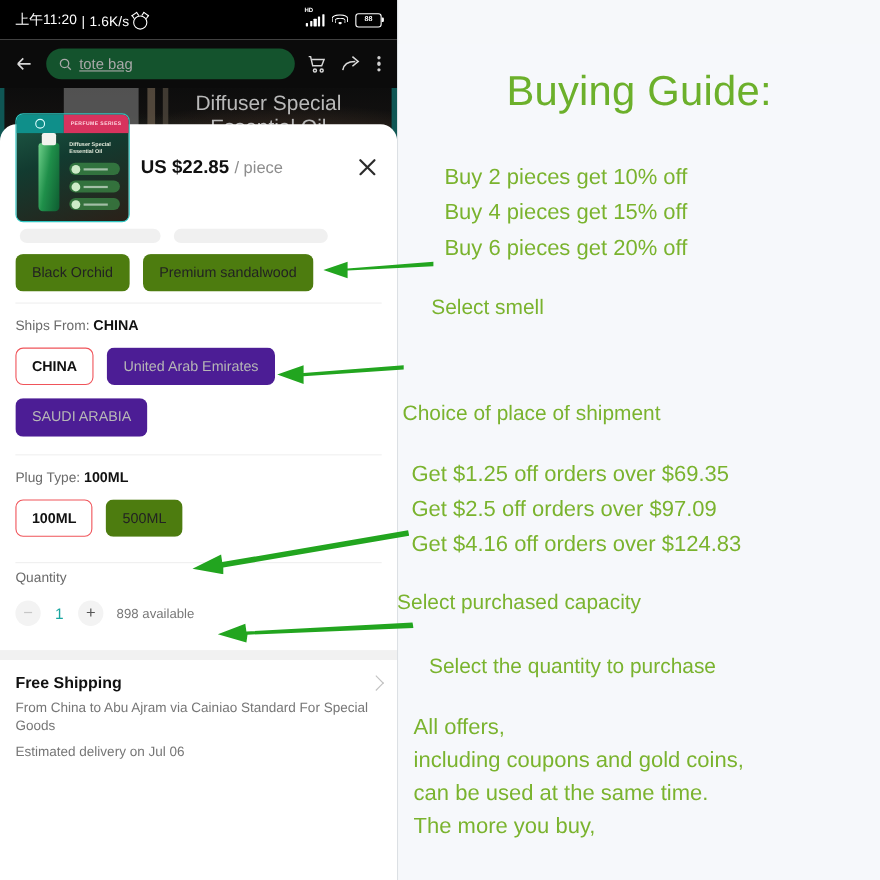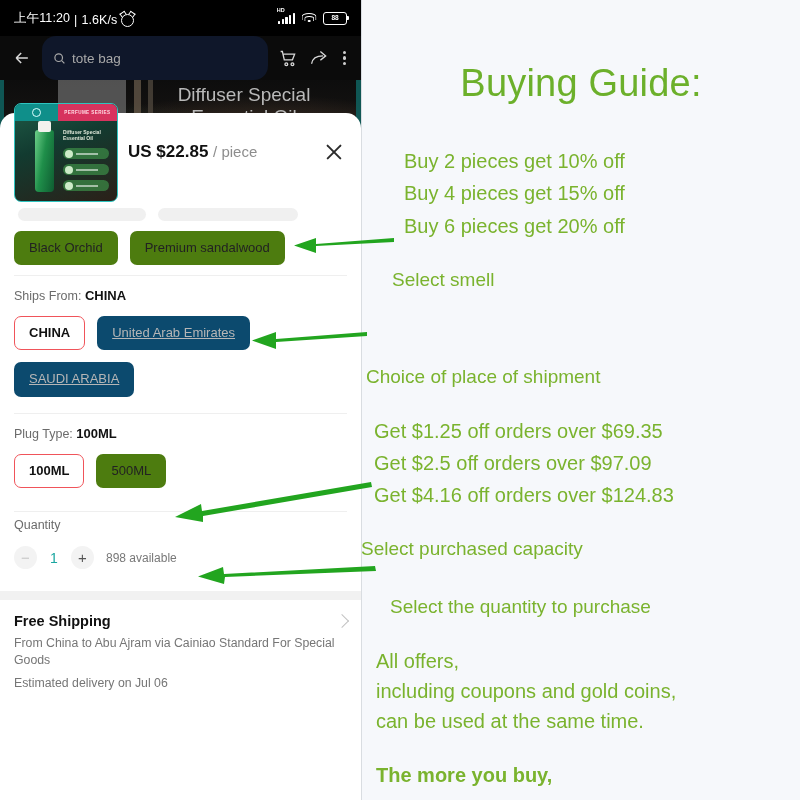--- a/index.html
+++ b/index.html
@@ -45,23 +45,23 @@
   .batt b{font-size:6.5px;font-weight:bold;line-height:1;}
 
   
   .navbar{
     position:absolute;left:0;top:36px;width:361px;height:44px;
     background:#0b0b0b;display:flex;align-items:center;padding:0 12px;
     box-sizing:border-box;gap:10px;
   }
   .nav-ic{color:#d8d8d8;flex:0 0 auto;display:flex;align-items:center;justify-content:center;}
   .searchpill{
-    flex:1;height:44px;background:#0f172a;border-radius:14px;
+    flex:1;height:28px;background:#14532d;border-radius:14px;
     display:flex;align-items:center;gap:6px;padding:0 11px;box-sizing:border-box;
-    color:#a9a9a9;font-size:13.5px;
+    color:#a9a9a9;font-size:13.5px;text-decoration:underline;
   }
   .dots{display:flex;flex-direction:column;gap:2.6px;align-items:center;padding:0 3px;}
   .dots i{width:3.1px;height:3.1px;background:#cfcfcf;border-radius:50%;display:block;}
 
   
   .hero{
     position:absolute;left:0;top:80px;width:361px;height:130px;
     background:
       radial-gradient(ellipse at 72% 60%, rgba(150,110,80,.55) 0%, rgba(0,0,0,0) 58%),
       radial-gradient(ellipse at 30% 75%, rgba(60,110,80,.45) 0%, rgba(0,0,0,0) 55%),
@@ -115,21 +115,21 @@
   .skel1{left:18px;top:95px;width:128px;}
   .skel2{left:158px;top:95px;width:140px;}
 
   
   .chiprow{display:flex;flex-wrap:wrap;gap:12px;}
   .chip{
     background:#4d7c0f;border-radius:7px;padding:9px 14px;font-size:13px;color:#222;
     border:1px solid transparent;box-sizing:border-box;line-height:1.1;
   }
   .chip.sel{background:#fff;border:1.4px solid #f0545a;color:#111;font-weight:bold;}
-  .chip.dis{color:#b6b6b6;background:#0c4a6e;text-decoration:underline;}
+  .chip.dis{color:#b6b6b6;background:#4c1d95;}
   .sec-label{font-size:12.5px;color:#6b6b6b;}
   .sec-label b{color:#111;font-size:13px;}
 
   .smellwrap{position:absolute;left:14px;top:118px;right:14px;}
   .rule1{position:absolute;left:14px;top:162px;right:14px;height:1px;background:#efefef;}
   .shipwrap{position:absolute;left:14px;top:175px;right:8px;}
   .rule2{position:absolute;left:14px;top:300px;right:14px;height:1px;background:#efefef;}
   .plugwrap{position:absolute;left:14px;top:313px;right:14px;}
   .rule3{position:absolute;left:14px;top:398px;right:14px;height:1px;background:#efefef;}
   .qtywrap{position:absolute;left:14px;top:405px;right:14px;}
@@ -165,21 +165,21 @@
   .gl-smell{left:30px;top:229px;font-size:19px;}
   .gl-ship{left:4px;top:326px;font-size:19px;}
   .gl-d{left:12px;top:380px;}
   .gl-e{left:12px;top:412px;}
   .gl-f{left:12px;top:444px;}
   .gl-cap{left:-1px;top:498px;font-size:19px;}
   .gl-qty{left:28px;top:556px;font-size:19px;}
   .gl-o1{left:14px;top:610px;}
   .gl-o2{left:14px;top:640px;}
   .gl-o3{left:14px;top:670px;}
-  .gl-o4{left:14px;top:724px;font-weight:bold;}
+  .gl-o4{left:14px;top:700px;}
   .gl-o5{left:14px;top:730px;}
 
   
   .arrow{position:absolute;}
 </style>
 </head>
 <body>
 
 <div id="root">
 

